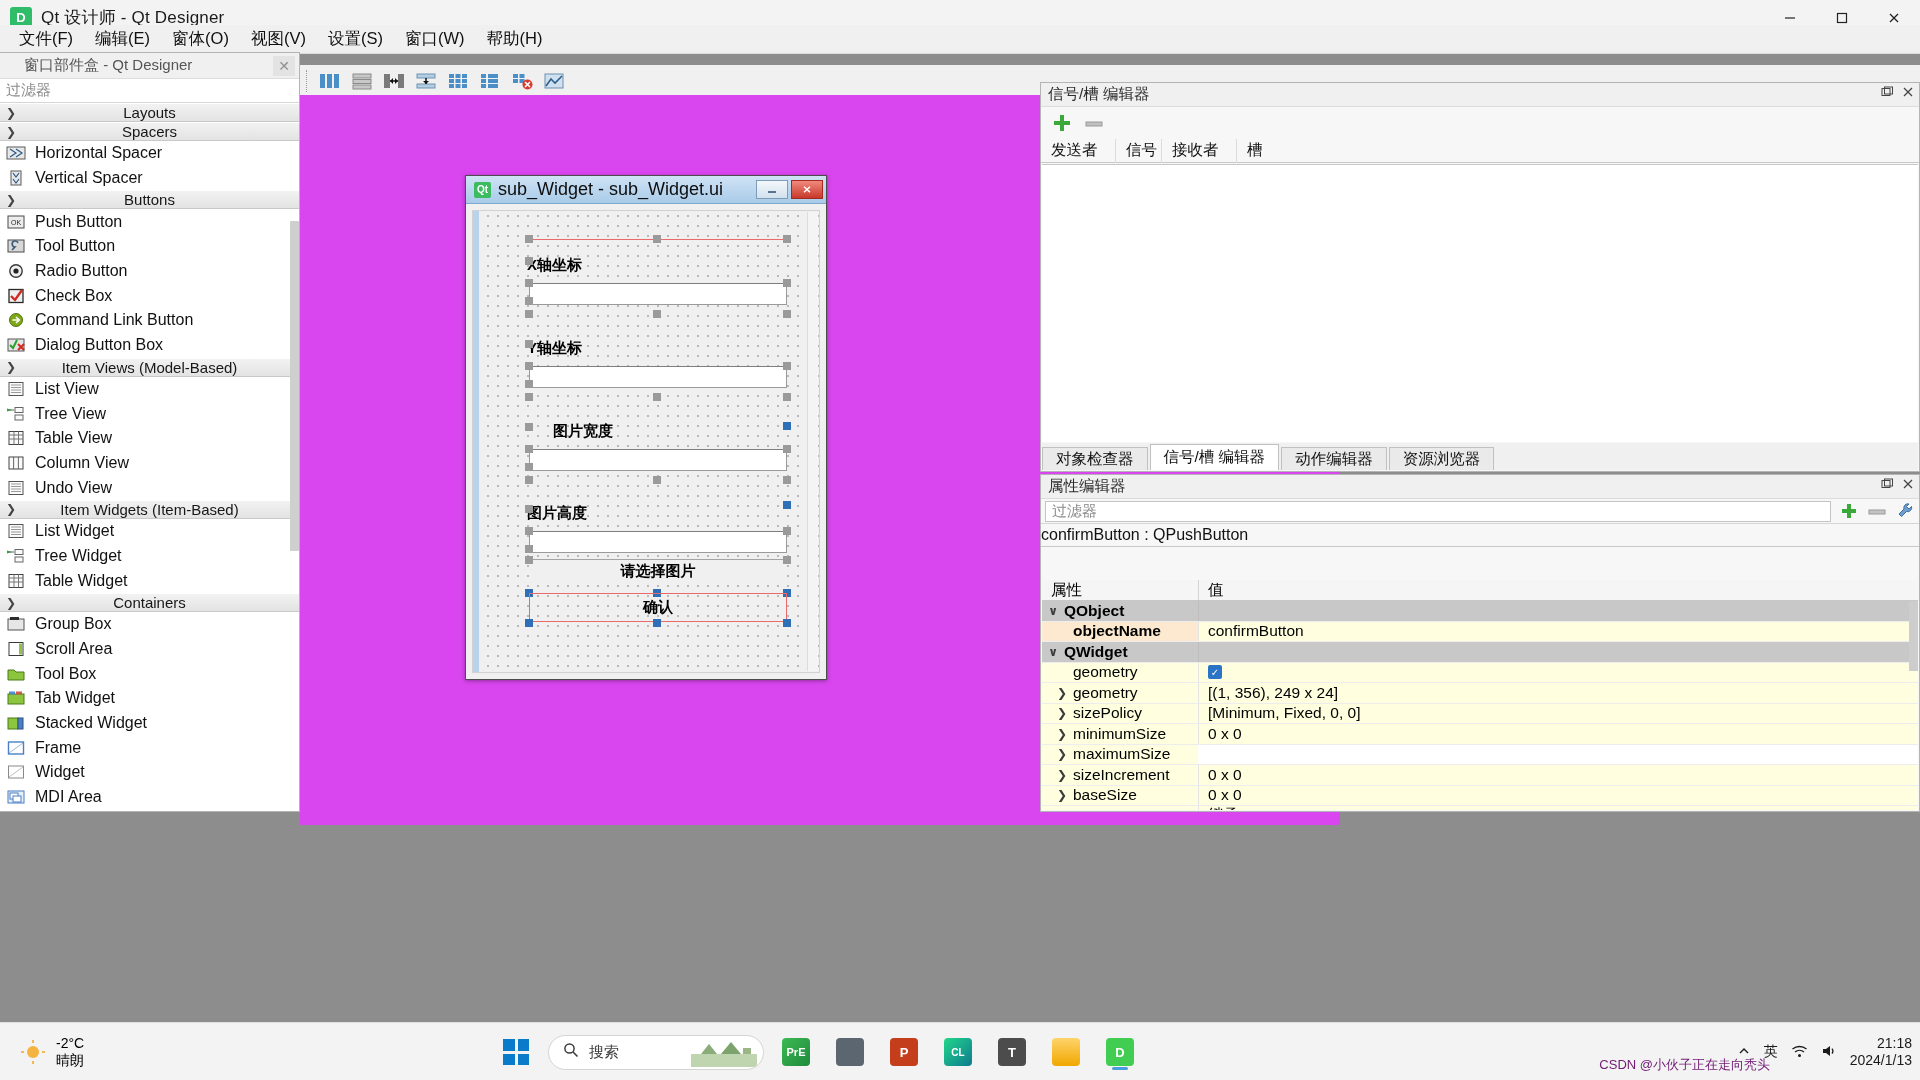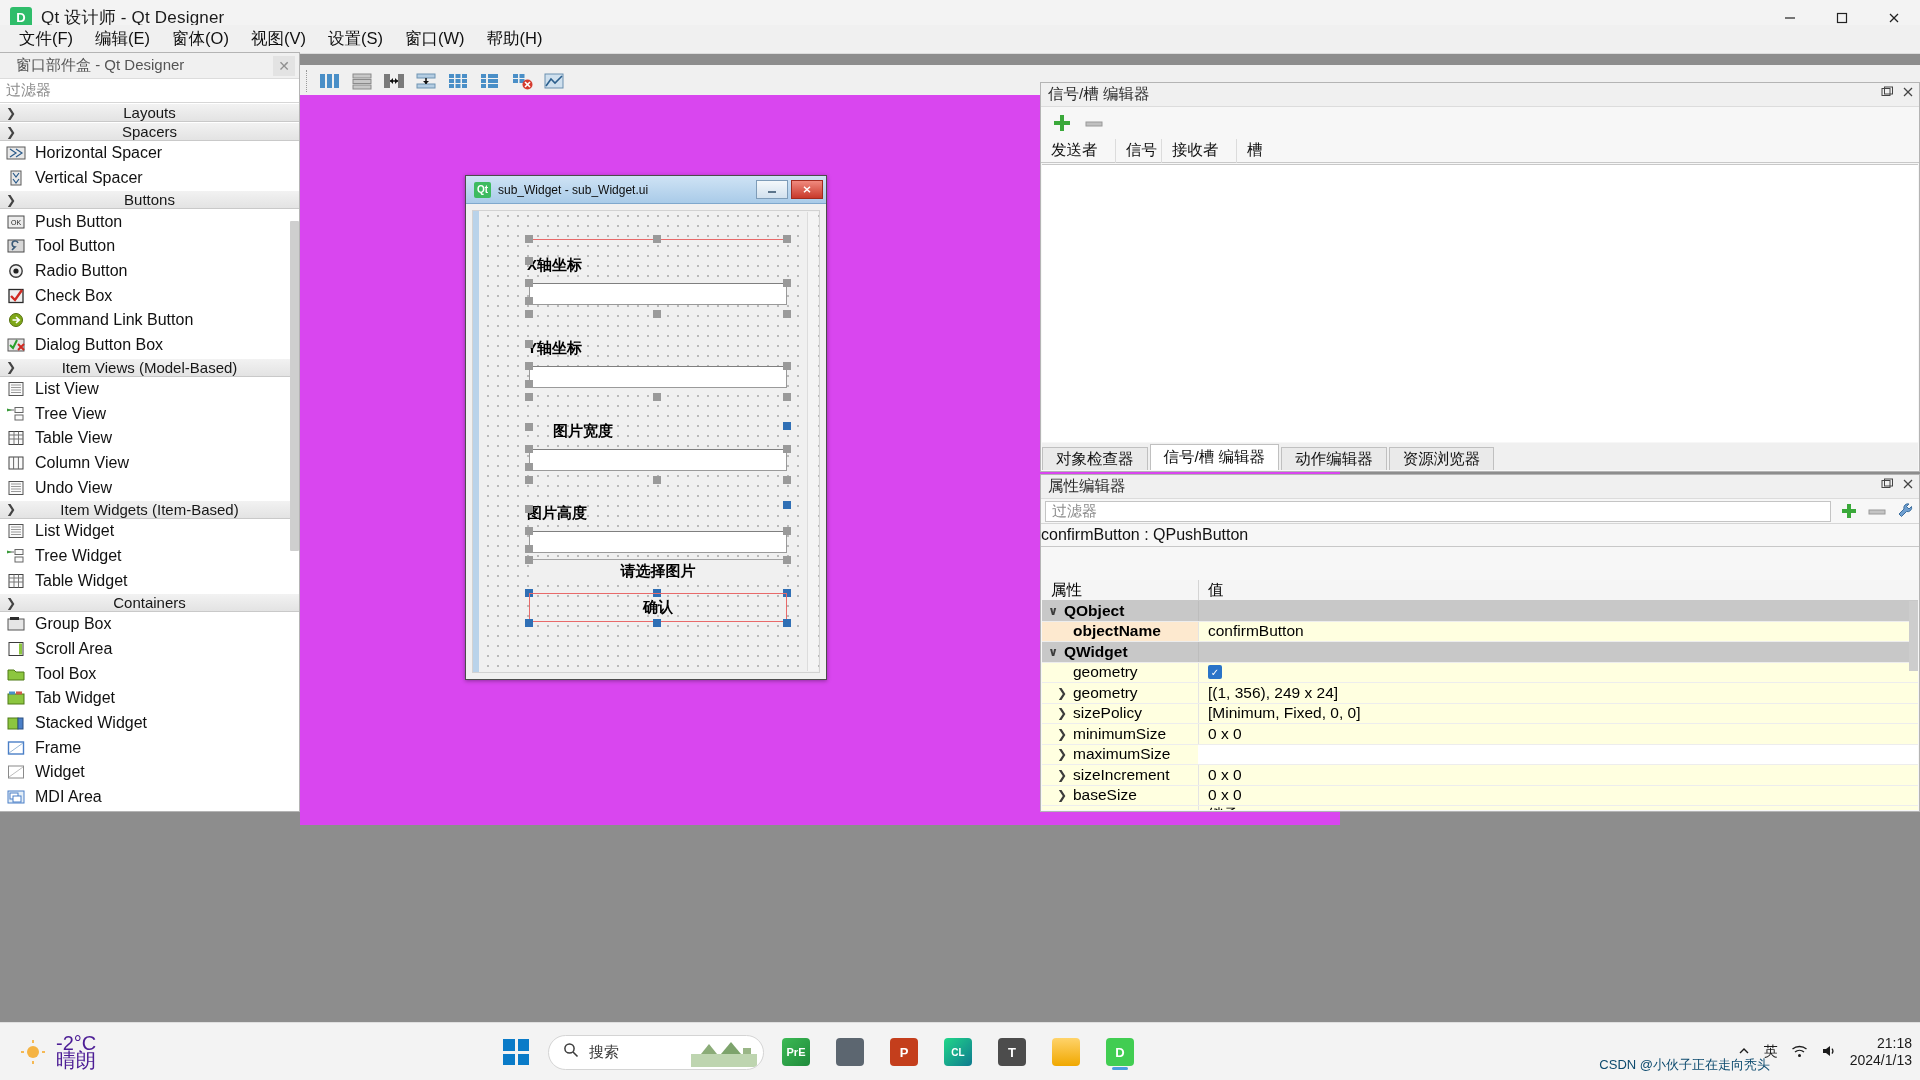--- a/index.html
+++ b/index.html
@@ -49,21 +49,21 @@
   .tool-ico svg{display:block}
 
   
   .widgetbox {
     position:absolute; left:0; top:52px; width:300px; height:760px;
     background:#fbfbfb; border:1px solid #b4b4b4; border-left:none;
     display:flex; flex-direction:column;
   }
   .wb-head {
     height:26px; background:#f0f0f0; display:flex; align-items:center;
-    padding-left:16px; font-size:15px; color:#555;
+    padding-left:24px; font-size:15px; color:#555;
     border-bottom:1px solid #dcdcdc; position:relative;
   }
   .wb-close {
     position:absolute; right:4px; top:3px; width:22px;height:20px;
     background:#e3e3e3; color:#8f8f8f; font-size:14px;
     display:flex;align-items:center;justify-content:center;
   }
   .wb-filter {
     height:24px; border-bottom:1px solid #d6d6d6; background:#fff;
     display:flex; align-items:center; padding-left:6px;
@@ -105,21 +105,21 @@
   .form-title {
     height:28px; background:linear-gradient(#cfe3f5,#a9cbe8);
     display:flex; align-items:center; padding-left:8px;
     border-bottom:1px solid #7fa8cd;
   }
   .form-title .qt {
     width:17px;height:16px;background:#3dbb60;color:#fff;
     font-size:10px;font-weight:bold;display:flex;align-items:center;justify-content:center;
     border-radius:2px;margin-right:7px;
   }
-  .form-title .ft { font-size:12px; color:#0d0d0d; }
+  .form-title .ft { font-size:18px; color:#0d0d0d; }
   .form-btns{ position:absolute; right:3px; top:4px; display:flex; gap:3px;}
   .fbtn{width:32px;height:19px;border:1px solid #7e9cb8;background:linear-gradient(#f4f8fb,#d2e1ee);
         display:flex;align-items:center;justify-content:center;font-size:11px;color:#24425e;}
   .fbtn.red{background:linear-gradient(#f08a7e,#c8392a);border-color:#a02b1e;color:#fff;}
   .form-body{
     position:absolute; left:6px; top:34px; right:6px; bottom:6px;
     background:
       radial-gradient(circle, #b9b9b9 0.8px, transparent 0.9px) 0 0 / 10px 10px,
       #f0f0f0;
     border:1px solid #d2d2d2;
@@ -204,39 +204,39 @@
   .pt-scroll{ position:absolute; right:0; top:21px; width:9px; height:70px; background:#cdcdcd;}
 
   
   .taskbar{
     position:absolute; left:0; bottom:0; width:1920px; height:58px;
     background:#f3f3f3; border-top:1px solid #dfdfdf;
     display:flex; align-items:center;
   }
   .weather{ display:flex; align-items:center; margin-left:20px; gap:10px;}
   .w-sun{ width:26px;height:26px;}
-  .w-txt{ font-size:20px; line-height:17px; color:#4c1d95;}
+  .w-txt{ font-size:14px; line-height:17px; color:#000000;}
   .tb-center{ position:absolute; left:494px; top:0; height:58px; display:flex; align-items:center; gap:10px;}
   .winlogo{ width:26px;height:26px; display:grid; grid-template-columns:1fr 1fr; grid-gap:3px;}
   .winlogo i{ background:#0a7bc8; display:block;}
   .searchbox{
     width:216px; height:35px; background:#fff; border:1px solid #d4d4d4; border-radius:18px;
     display:flex; align-items:center; padding-left:14px; gap:10px; position:relative; overflow:hidden;
   }
   .searchbox .sq{ font-size:15px; color:#3c3c3c;}
   .sb-art{ position:absolute; right:6px; top:4px; width:66px; height:27px; opacity:.9;}
   .task-ico{ width:44px;height:44px; display:flex; align-items:center; justify-content:center; position:relative;}
   .task-ico .sq{ width:28px;height:28px;border-radius:4px;display:flex;align-items:center;justify-content:center;
                  color:#fff;font-size:13px;font-weight:bold;}
   .task-ico.active::after{ content:""; position:absolute; bottom:4px; left:50%; transform:translateX(-50%);
                            width:16px;height:3px;border-radius:2px;background:#4a9ddd;}
   .tray{ position:absolute; right:8px; top:0; height:58px; display:flex; align-items:center; gap:13px;
          font-size:14px; color:#1b1b1b;}
   .tray .clock{ text-align:right; line-height:17px; font-size:14px;}
-  .wm-tag{ position:absolute; right:150px; bottom:6px; font-size:13px; color:#0c4a6e;}
+  .wm-tag{ position:absolute; right:150px; bottom:6px; font-size:13px; color:#701a75;}
 </style>
 </head>
 <body>
 
 <div class="app">
 
   <div class="titlebar">
     <div class="tb-icon">D</div>
     <div class="tb-title">Qt 设计师 - Qt Designer</div>
     <div class="tb-ctrl">

